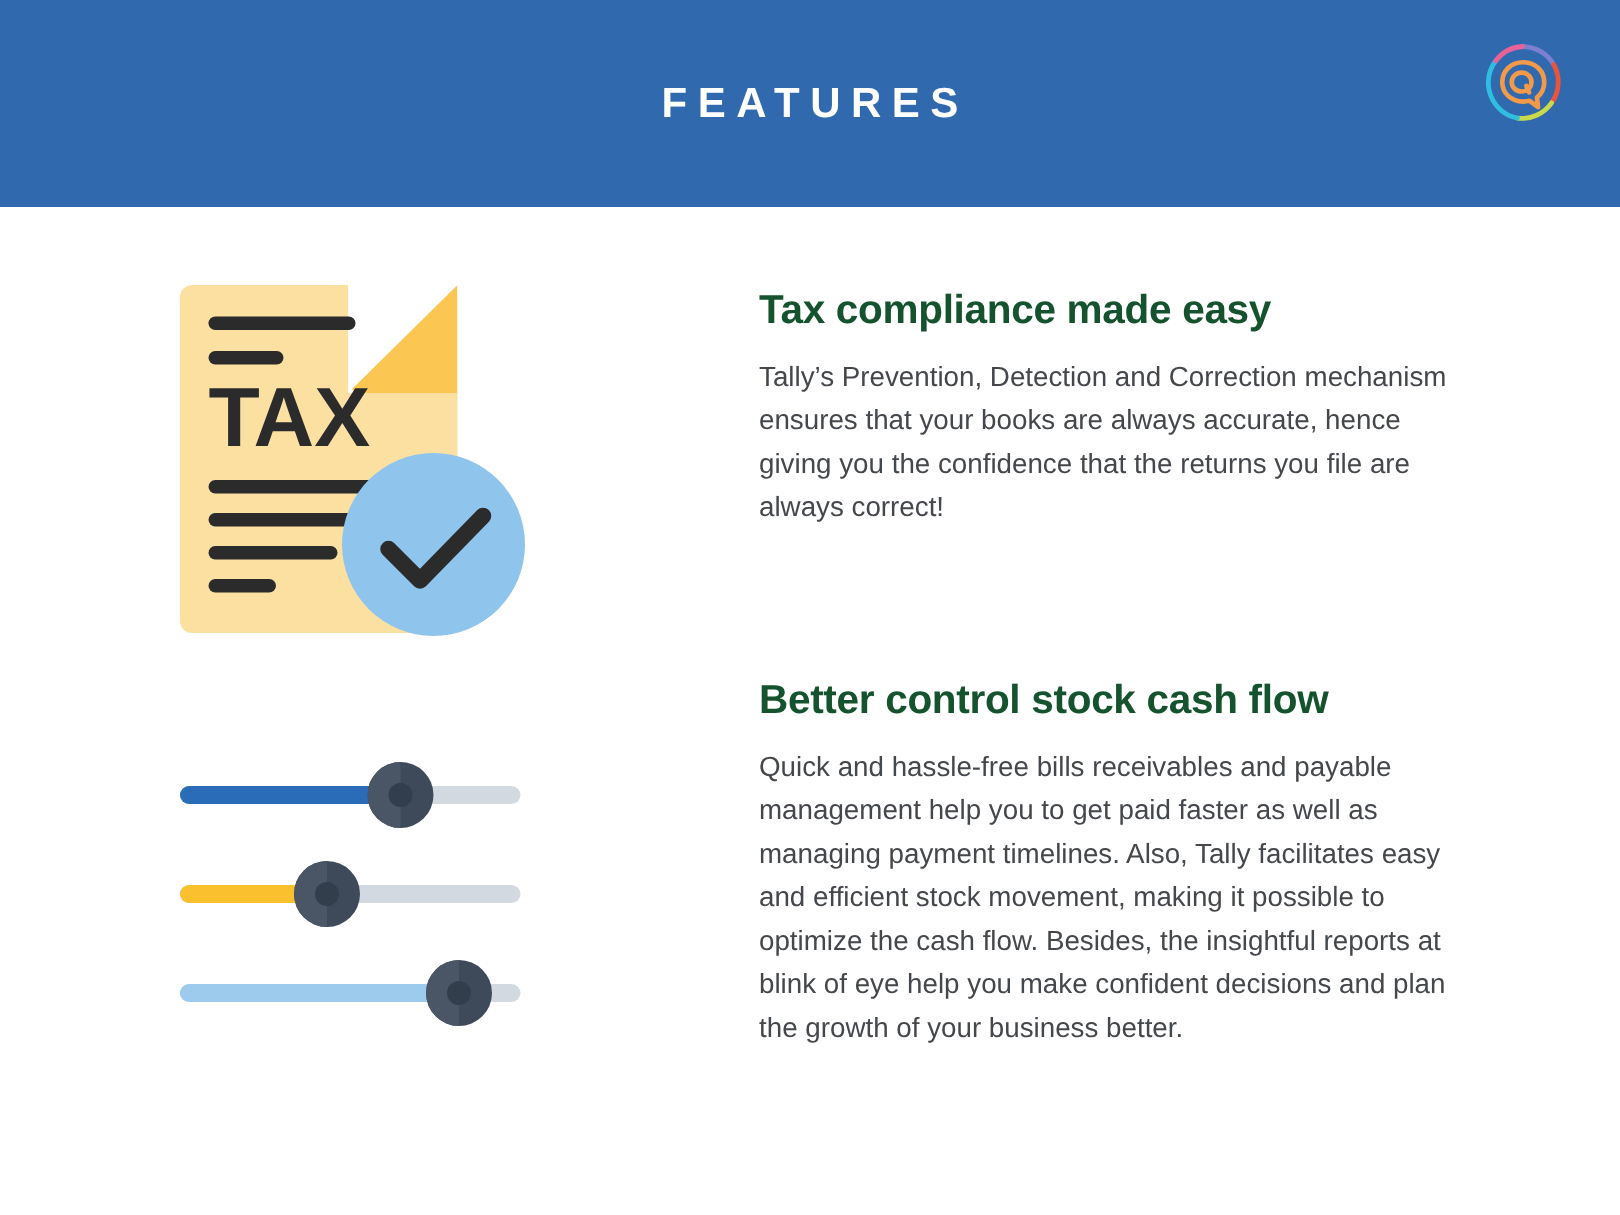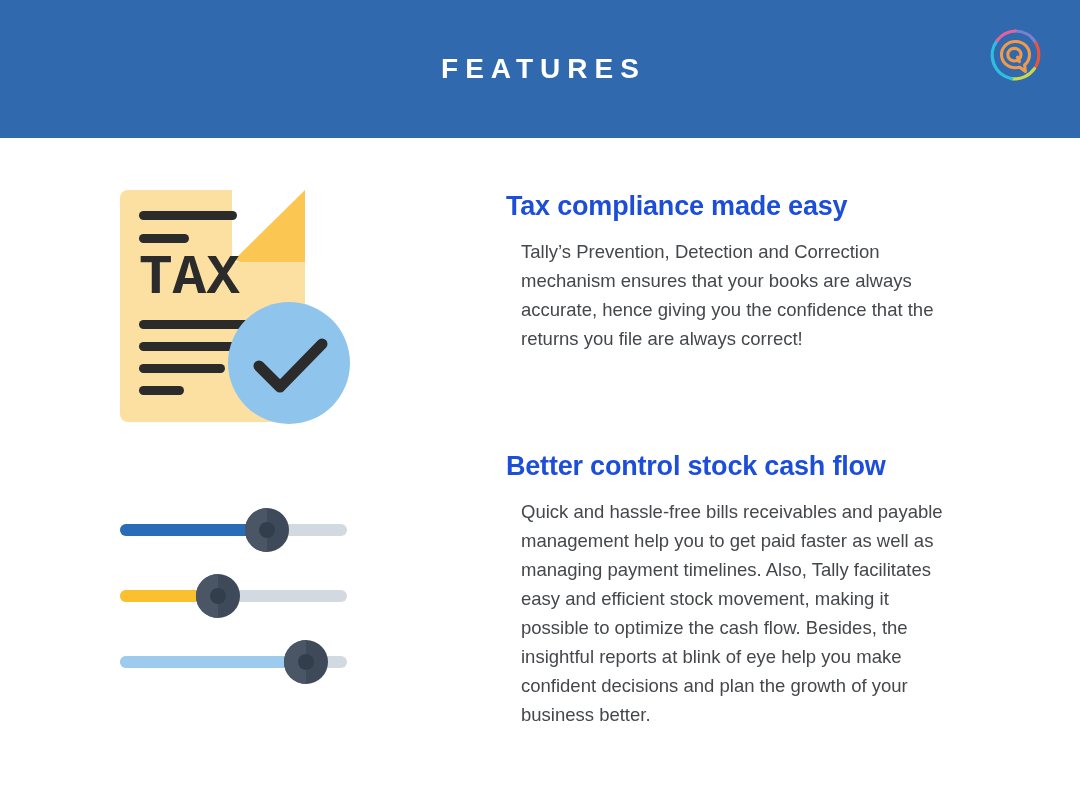--- a/index.html
+++ b/index.html
@@ -75,26 +75,26 @@
     position: absolute;
     left: 506px;
     top: 0;
     width: 460px;
   }
 
   .feature-heading {
     margin: 0 0 14px 0;
     font-size: 27px;
     font-weight: bold;
-    color: #1d4ed8;
+    color: #14532d;
     letter-spacing: -0.2px;
     line-height: 1.2;
   }
   .feature-body {
-    margin: 15px;
+    margin: 0;
     font-size: 18.5px;
     line-height: 29px;
     color: #44474c;
   }
 
   
   .tax-art {
     position: relative;
     width: 230px;
     height: 240px;
@@ -134,21 +134,21 @@
   }
   .tax-word {
     position: absolute;
     left: 19px;
     top: 60px;
     font-size: 56px;
     font-weight: bold;
     color: #2b2b2b;
     letter-spacing: 0px;
     line-height: 1;
-    font-family: Liberation Mono, monospace;
+    font-family: Liberation Sans, sans-serif;
   }
   .check-badge {
     position: absolute;
     left: 108px;
     top: 112px;
     width: 122px;
     height: 122px;
     border-radius: 50%;
     background: #8fc4ec;
   }

